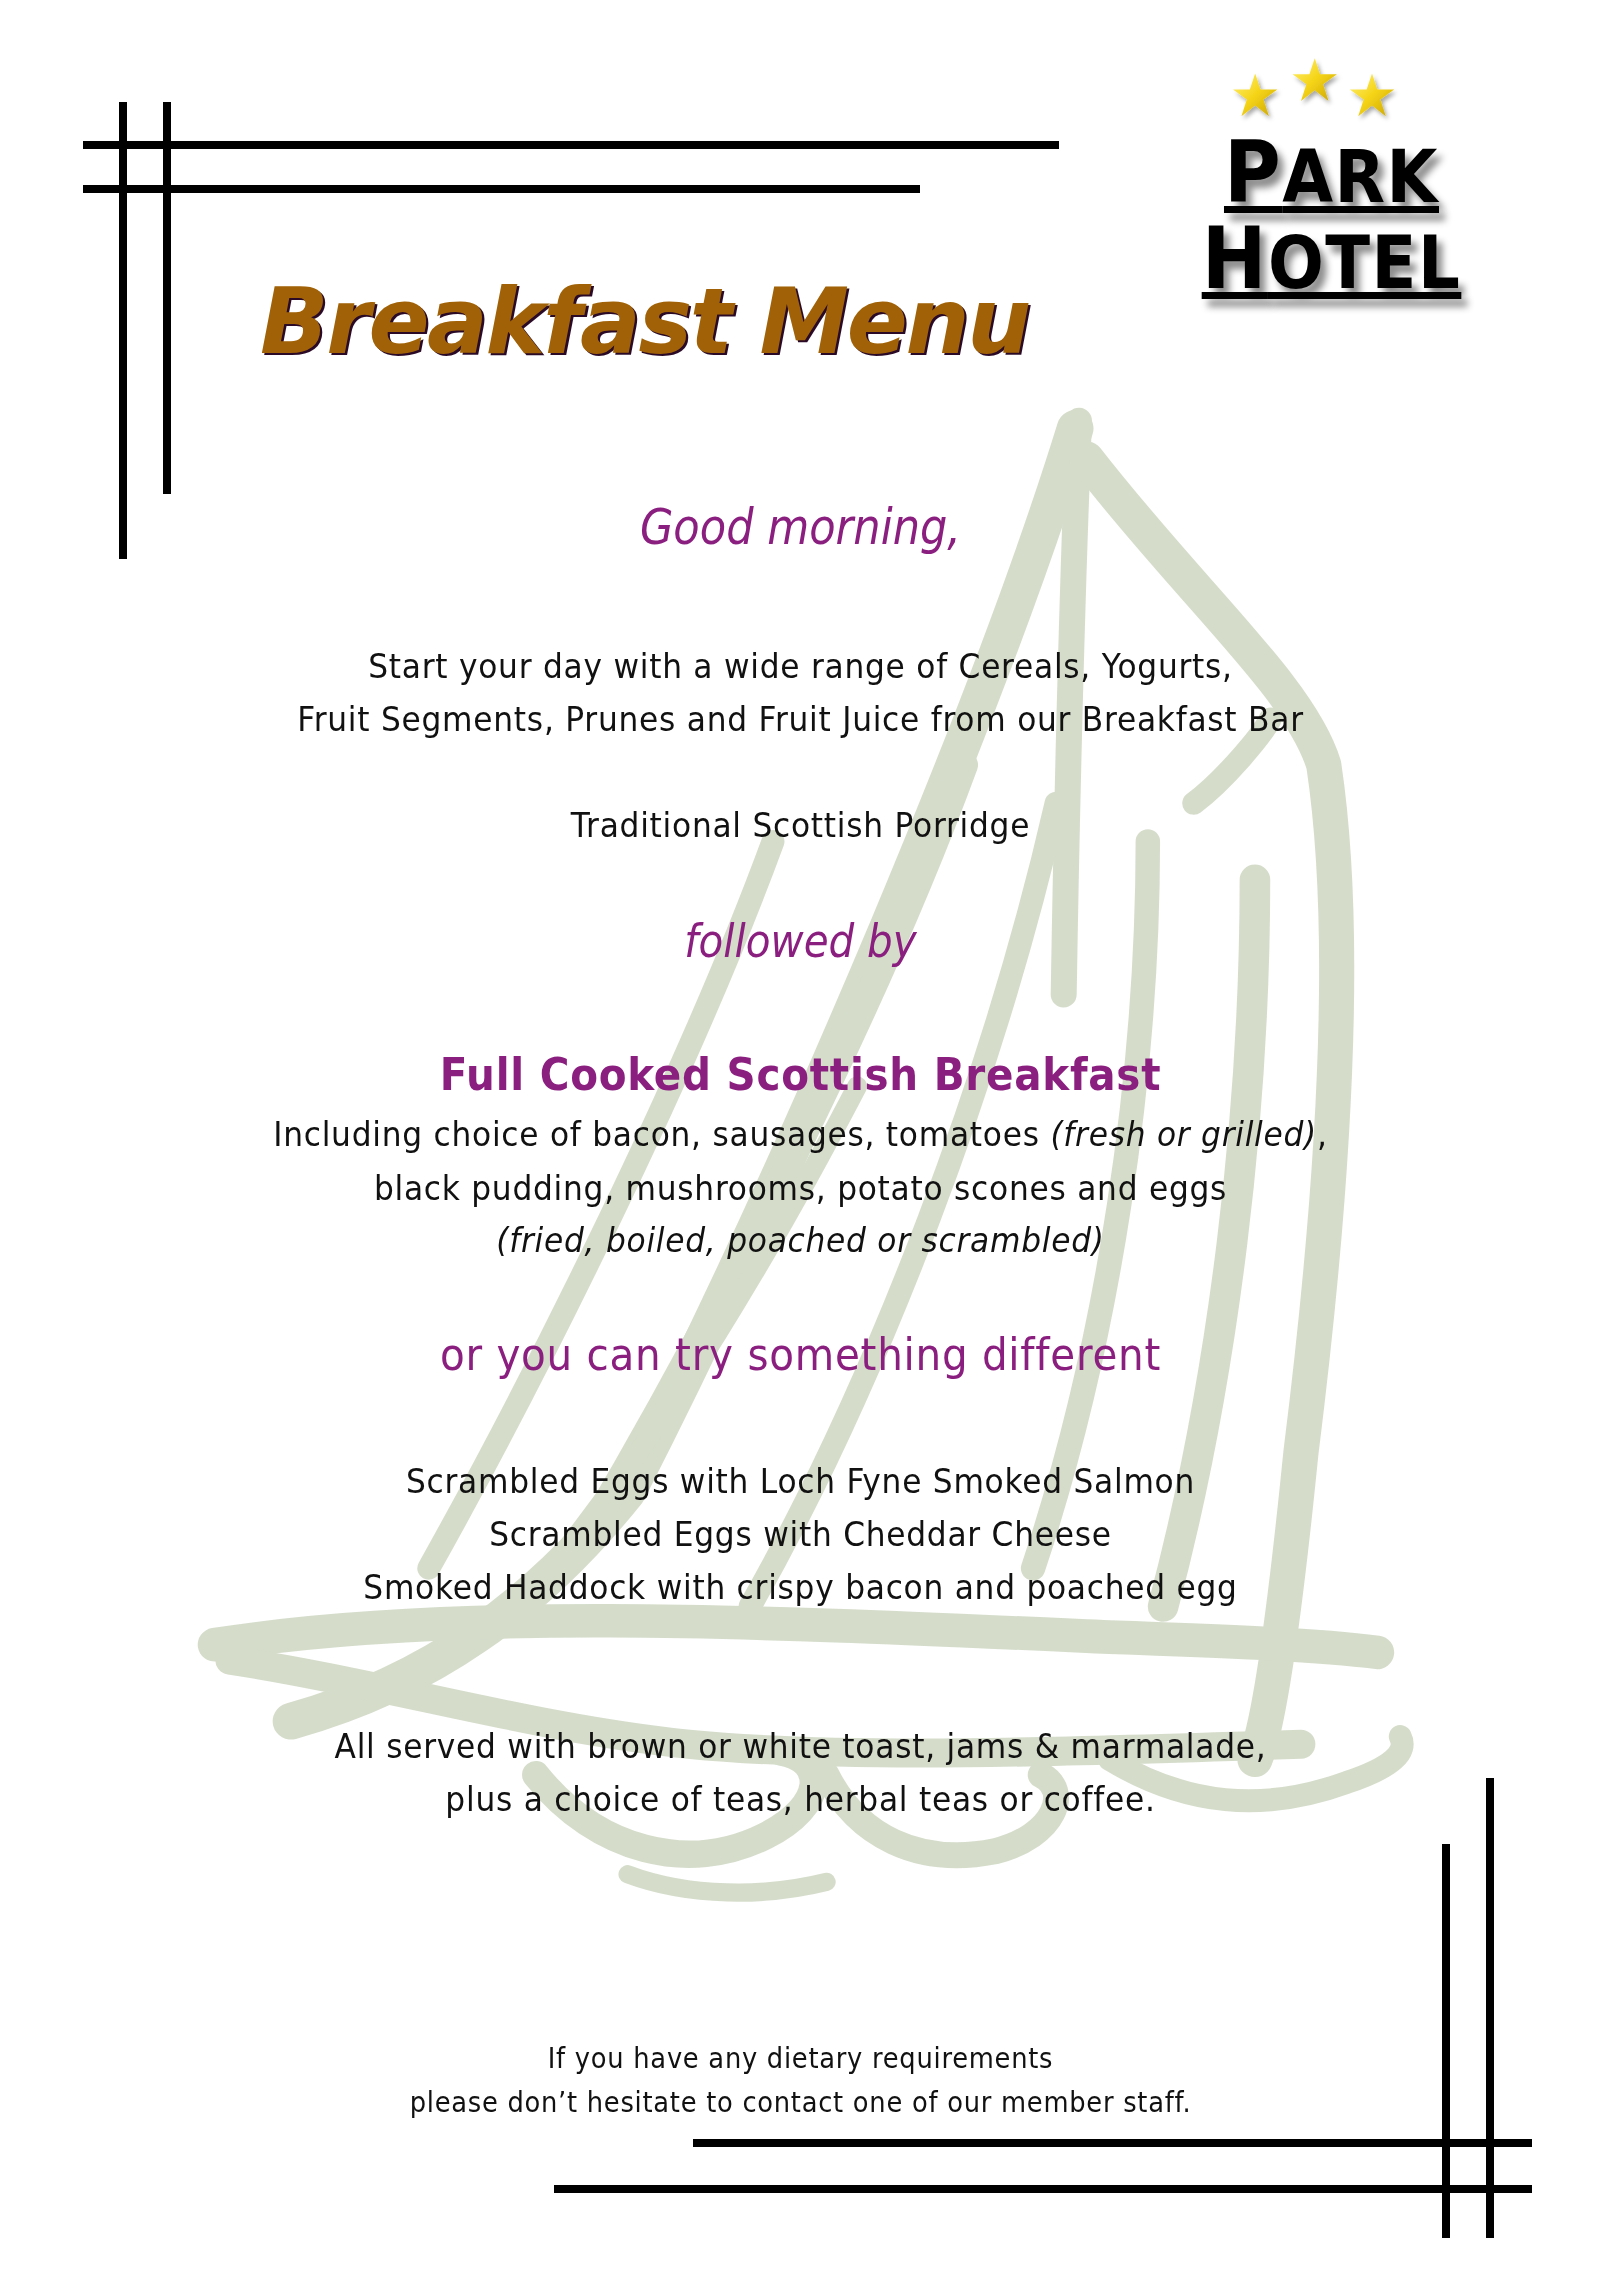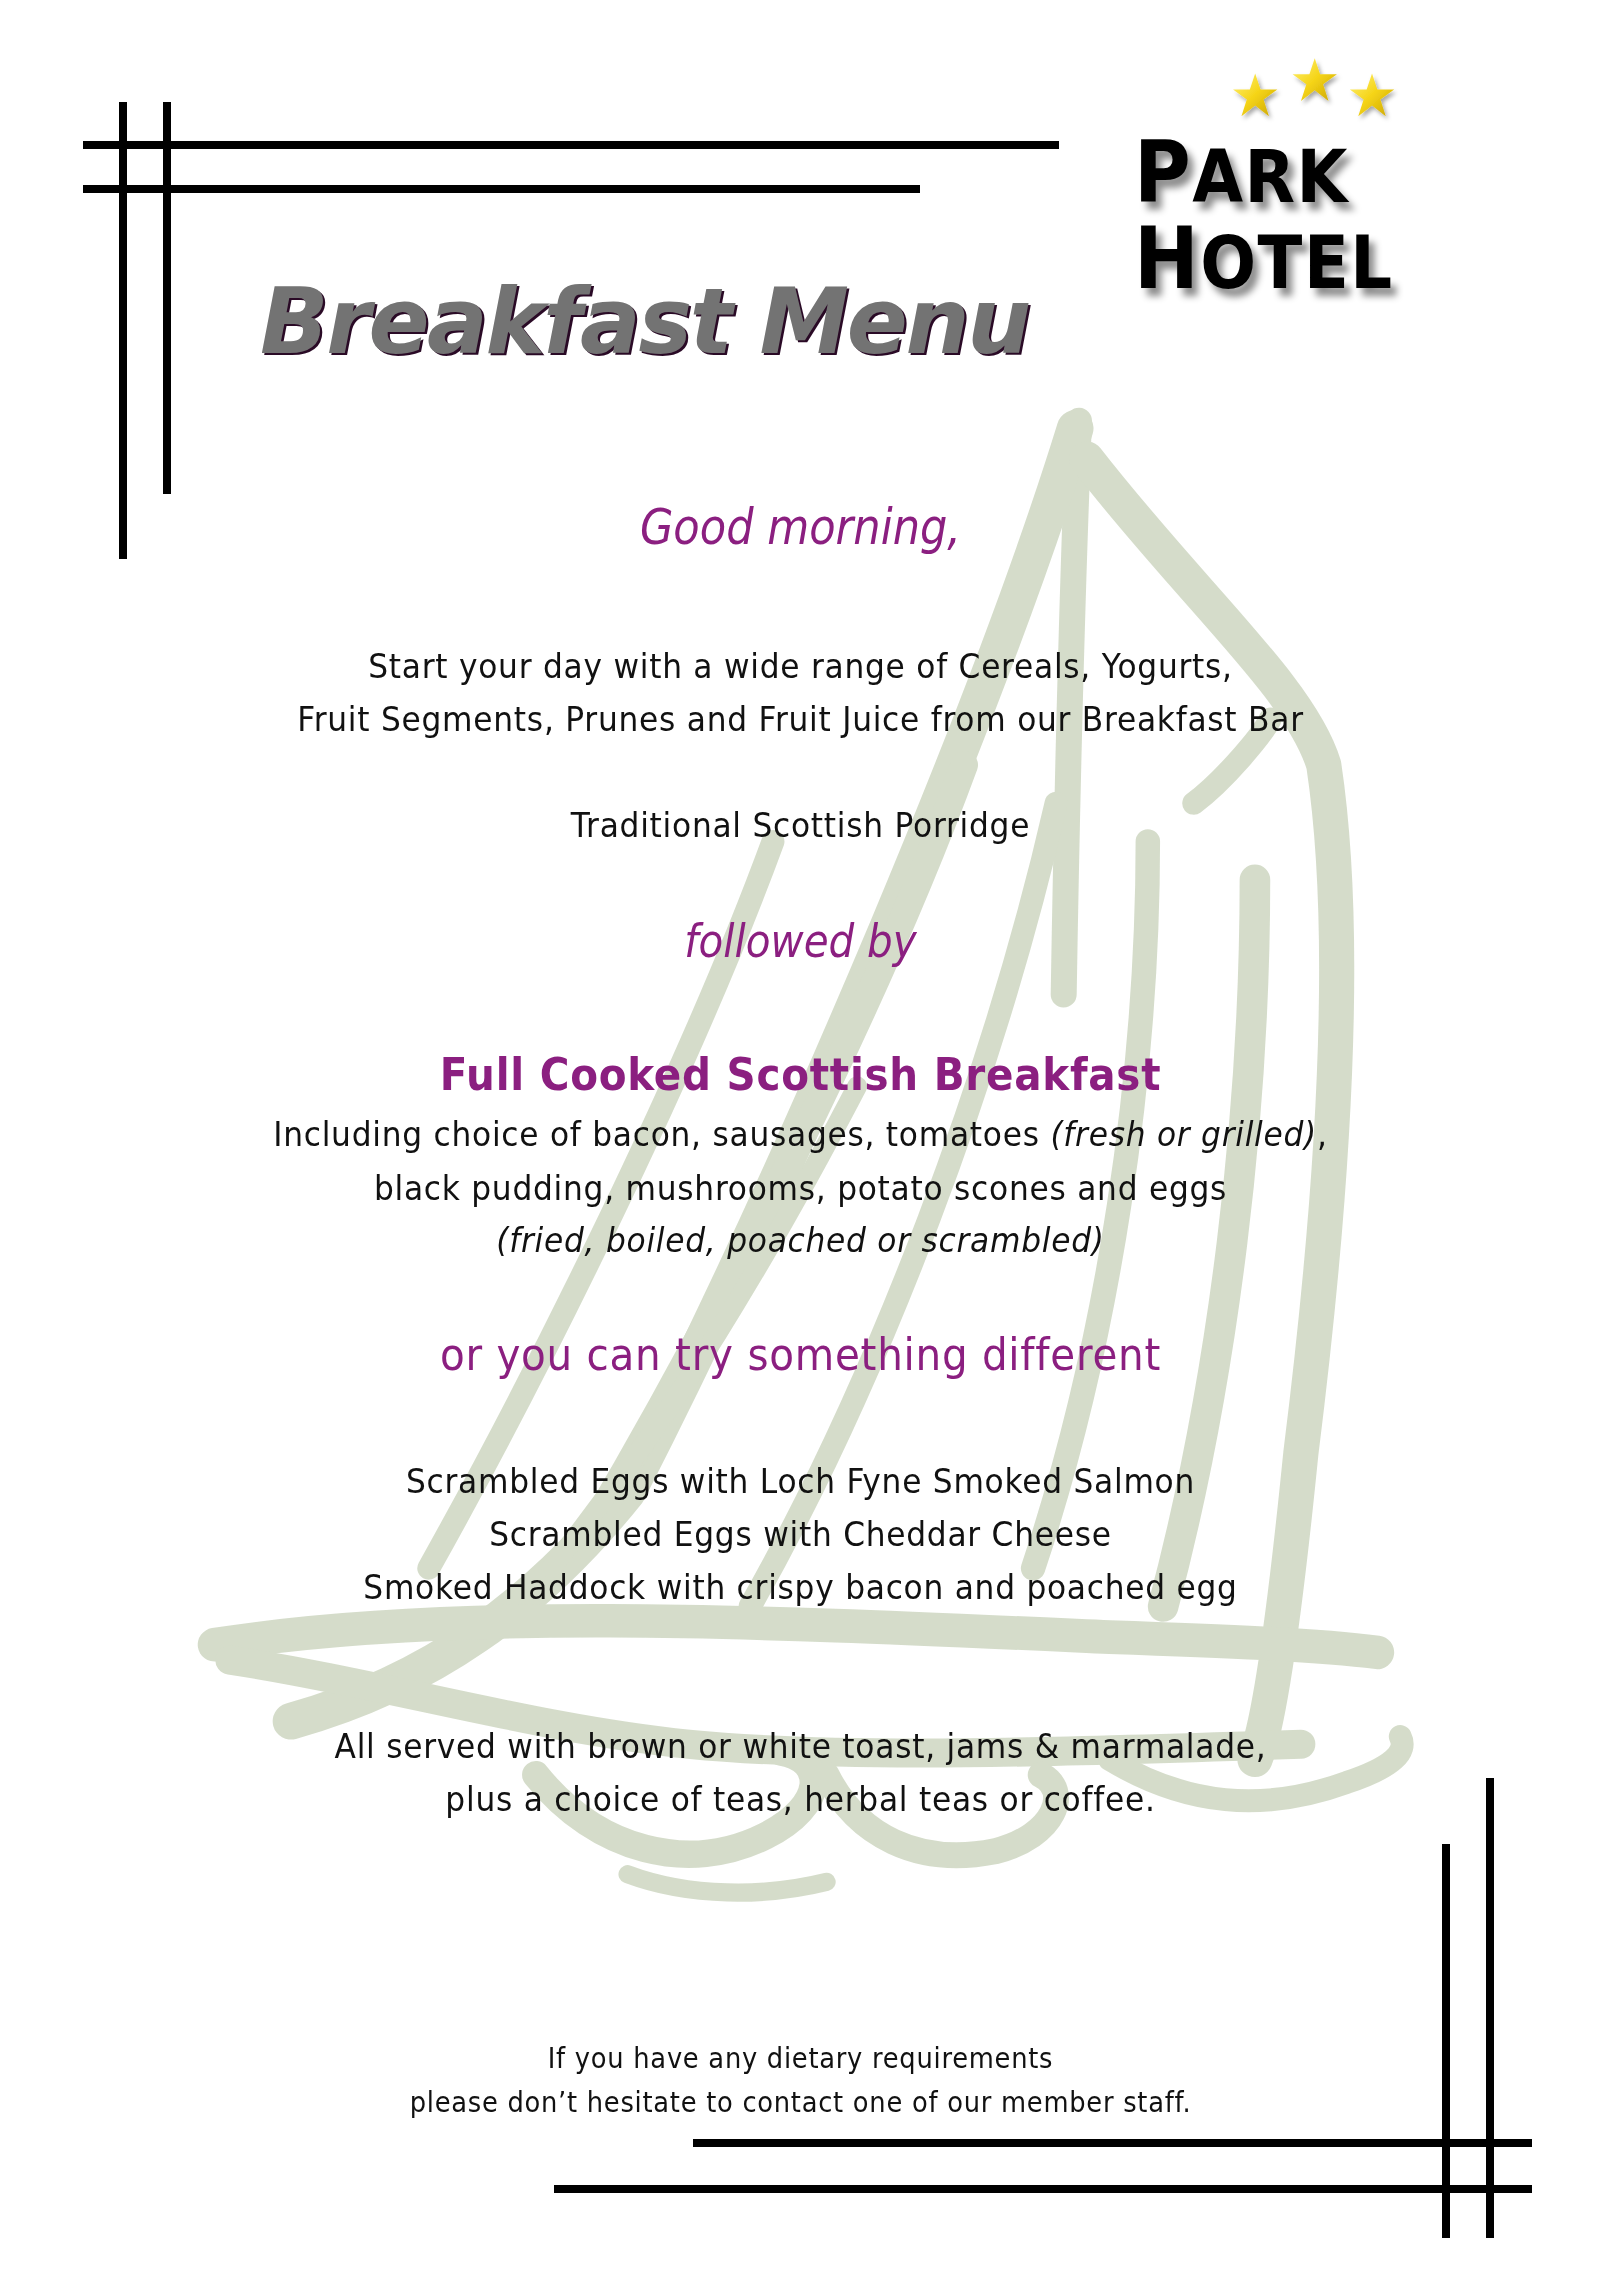--- a/index.html
+++ b/index.html
@@ -5,29 +5,29 @@
   html, body { margin: 0; padding: 0; background: #ffffff; }
   body { width: 1624px; height: 2295px; position: relative; overflow: hidden;
          font-family: "DejaVu Sans", "Liberation Sans", sans-serif; color: #111; }
   .hl { position: absolute; background: #000; height: 8.4px; }
   .vl { position: absolute; background: #000; width: 8.4px; }
 
   .sailboat { position: absolute; left: 0; top: 0; width: 1624px; height: 2295px; pointer-events: none; }
 
   .logo { position: absolute; left: 1132px; top: 46px; width: 367px; height: 168px; }
   .stars { position: absolute; left: 0; top: 0; width: 367px; height: 84px; }
-  .logo-text { position: absolute; left: 2px; top: 83px; width: 367px; text-align: left;
+  .logo-text { position: absolute; left: 16px; top: 83px; width: 367px; text-align: center;
      font-family: "DejaVu Sans Condensed", "DejaVu Sans", sans-serif; font-weight: bold;
      font-size: 73px; letter-spacing: 1.5px; color: #000;
-     text-shadow: 6.1px 7.7px 7.7px rgba(0,0,0,0.45); line-height: 1; }
+     text-shadow: 6.1px 7.7px 7.7px rgba(0,0,0,0.45); line-height: 1; text-decoration: underline; }
   .logo-text .big { font-size: 86px; }
 
   .title { position: absolute; left: 260px; top: 272px; width: 735px;
      font-family: "DejaVu Sans", sans-serif; font-weight: bold; font-style: italic;
-     font-size: 90px; color: #737373; letter-spacing: -2.3px; line-height: 1.1;
+     font-size: 90px; color: #a16207; letter-spacing: -2.3px; line-height: 1.1;
      text-shadow: 2.3px 2.3px 0 #2a0a26, -0.8px -0.8px 0 #ffffff; white-space: nowrap; }
 
   .centered { position: absolute; left: 0; width: 1601px; text-align: center; white-space: nowrap; }
   .body-line { font-family: "DejaVu Sans", sans-serif; font-size: 34px; color: #111;
      letter-spacing: 0.8px; line-height: 1; transform: scaleX(0.92); transform-origin: center; }
   .italic-purple { font-style: italic; font-family: "DejaVu Sans", sans-serif; font-size: 46px;
      color: #8b1f80; line-height: 1; transform: scaleX(0.88); transform-origin: center; }
   .section-bold { font-family: "DejaVu Sans", sans-serif; font-weight: bold; font-size: 44px;
      color: #8b1f80; letter-spacing: 0.8px; line-height: 1; transform: scaleX(0.92); transform-origin: center; }
   .section-reg { font-family: "DejaVu Sans", sans-serif; font-size: 44px;

